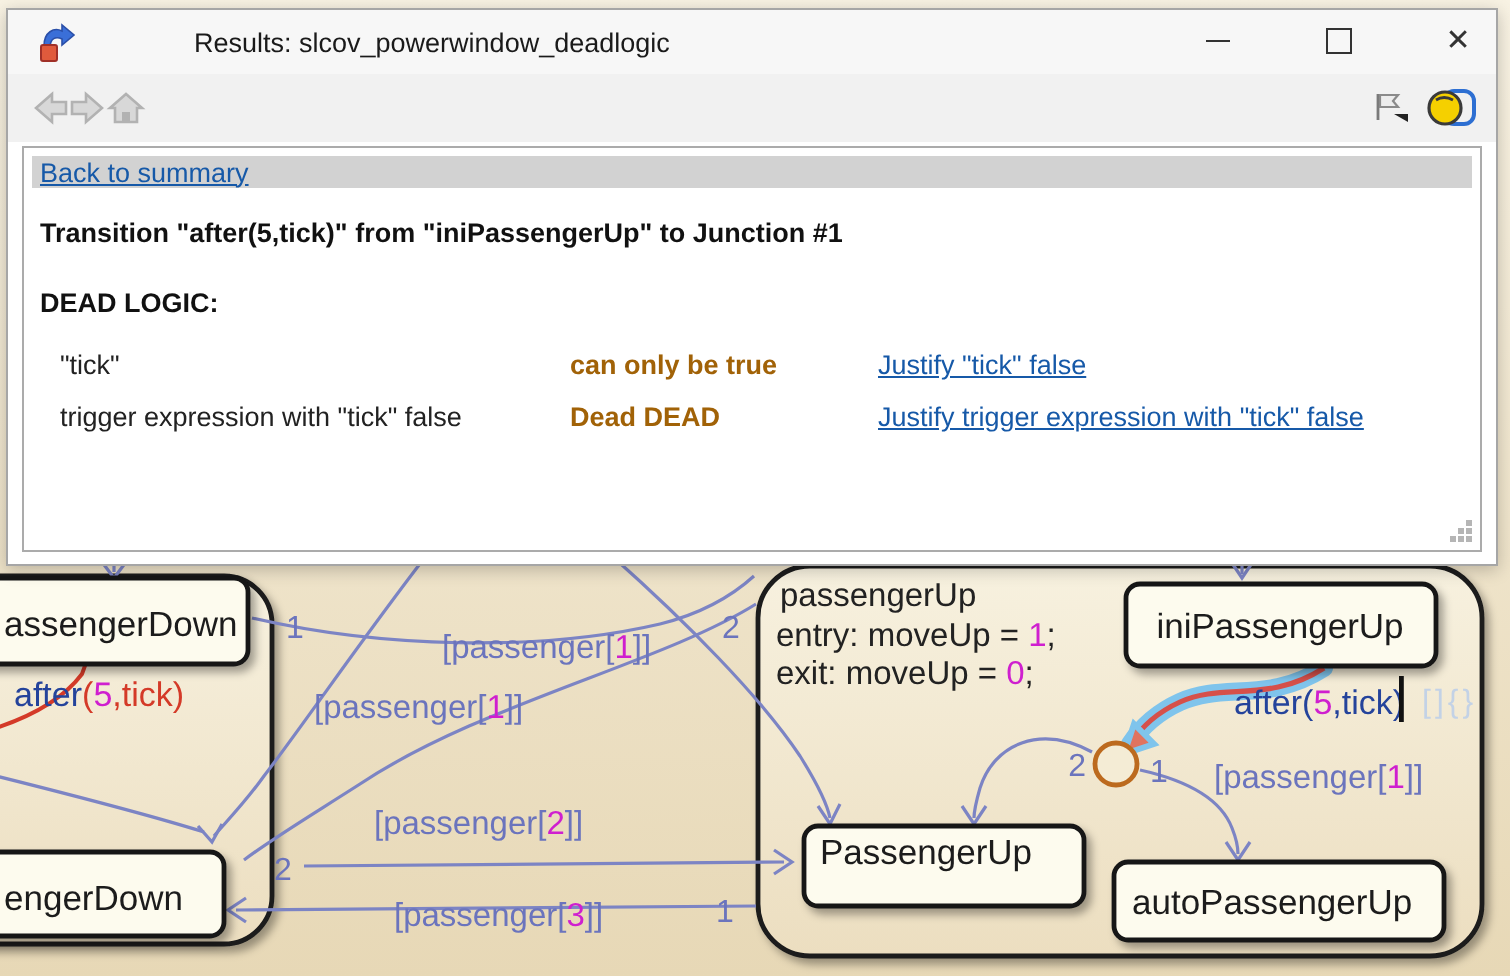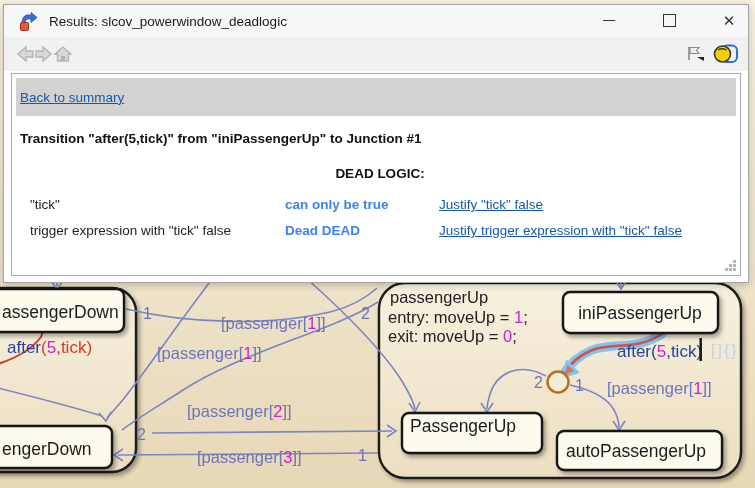--- a/index.html
+++ b/index.html
@@ -3,43 +3,43 @@
 <meta charset="utf-8">
 <style>
   html,body{margin:0;padding:0;}
   body{width:755px;height:488px;position:relative;overflow:hidden;
        font-family:"Liberation Sans",sans-serif;background:#e9dcbd;}
   #chart-svg{position:absolute;left:0;top:0;z-index:0;}
   
   .dialog{position:absolute;left:3px;top:4px;width:746px;height:279px;z-index:2;
           background:#ffffff;border:1px solid #a6a6a6;box-shadow:0 2px 8px rgba(0,0,0,.22);
           box-sizing:border-box;}
-  .titlebar{position:absolute;left:0;top:0;right:0;height:32px;background:#f7f7f7;display:flex;align-items:center;}
+  .titlebar{position:absolute;left:0;top:0;right:0;height:32px;background:#f7f7f7;display:flex;align-items:center;gap:48px;}
   .win-icon{width:22px;height:22px;margin-left:13px;flex:0 0 auto;}
   .title-text{margin-left:10px;font-size:13.5px;color:#1a1a1a;white-space:nowrap;}
   .ctl{position:absolute;top:0;width:38px;height:31px;display:flex;align-items:center;justify-content:center;cursor:default;}
   .ctl-min{left:586px;} .ctl-max{left:646px;} .ctl-close{left:706px;}
   .min-bar{width:12px;height:1.5px;background:#333;display:block;}
   .max-box{width:11px;height:11px;border:1.5px solid #333;display:block;}
   .close-x{font-size:15px;color:#333;line-height:1;}
   .toolbar{position:absolute;left:0;top:32px;right:0;height:34px;background:#f1f1f1;display:flex;align-items:center;}
   .navgrp{display:flex;align-items:center;margin-left:10px;}
   .navgrp svg{display:block;margin-right:-3px;}
   .rightgrp{margin-left:auto;display:flex;align-items:center;margin-right:8px;}
   .rightgrp .tbi{margin-left:6px;display:block;}
   
   .content{position:absolute;left:7px;right:7px;top:68px;bottom:6px;background:#ffffff;
            border:1px solid #ababab;box-sizing:border-box;}
-  .back-band{margin:4px 4px 0 4px;height:38px;background:#d2d2d2;display:flex;align-items:center;padding-left:4px;box-sizing:border-box;}
+  .back-band{margin:4px 4px 0 4px;height:16px;background:#d2d2d2;display:flex;align-items:center;padding-left:4px;box-sizing:border-box;}
   a.link{color:#1659a8;text-decoration:underline;font-size:13.5px;cursor:pointer;}
   .heading{margin:15px 0 0 8px;font-size:13.5px;font-weight:bold;color:#111;}
-  .section-title{margin:20px 0 16px 8px;font-size:13.5px;font-weight:bold;color:#111;text-align:center;}
+  .section-title{margin:20px 0 16px 8px;font-size:13.5px;font-weight:bold;color:#111;}
   .dl-row{display:grid;grid-template-columns:255px 154px 1fr;padding-left:18px;margin-top:11px;font-size:13.5px;align-items:baseline;}
   .cond{color:#222;}
-  .status{color:#3b82f6;font-weight:bold;}
+  .status{color:#a16207;font-weight:bold;}
   .grip{position:absolute;right:3px;bottom:3px;}
 </style>
 </head>
 <body>
 
 <svg id="chart-svg" width="755" height="488" viewBox="0 0 755 488">
   <defs>
     <linearGradient id="bgGrad" x1="0" y1="0" x2="0" y2="1">
       <stop offset="0" stop-color="#f8f2e3"></stop>
         <stop offset="1" stop-color="#e7d8b6"></stop>

